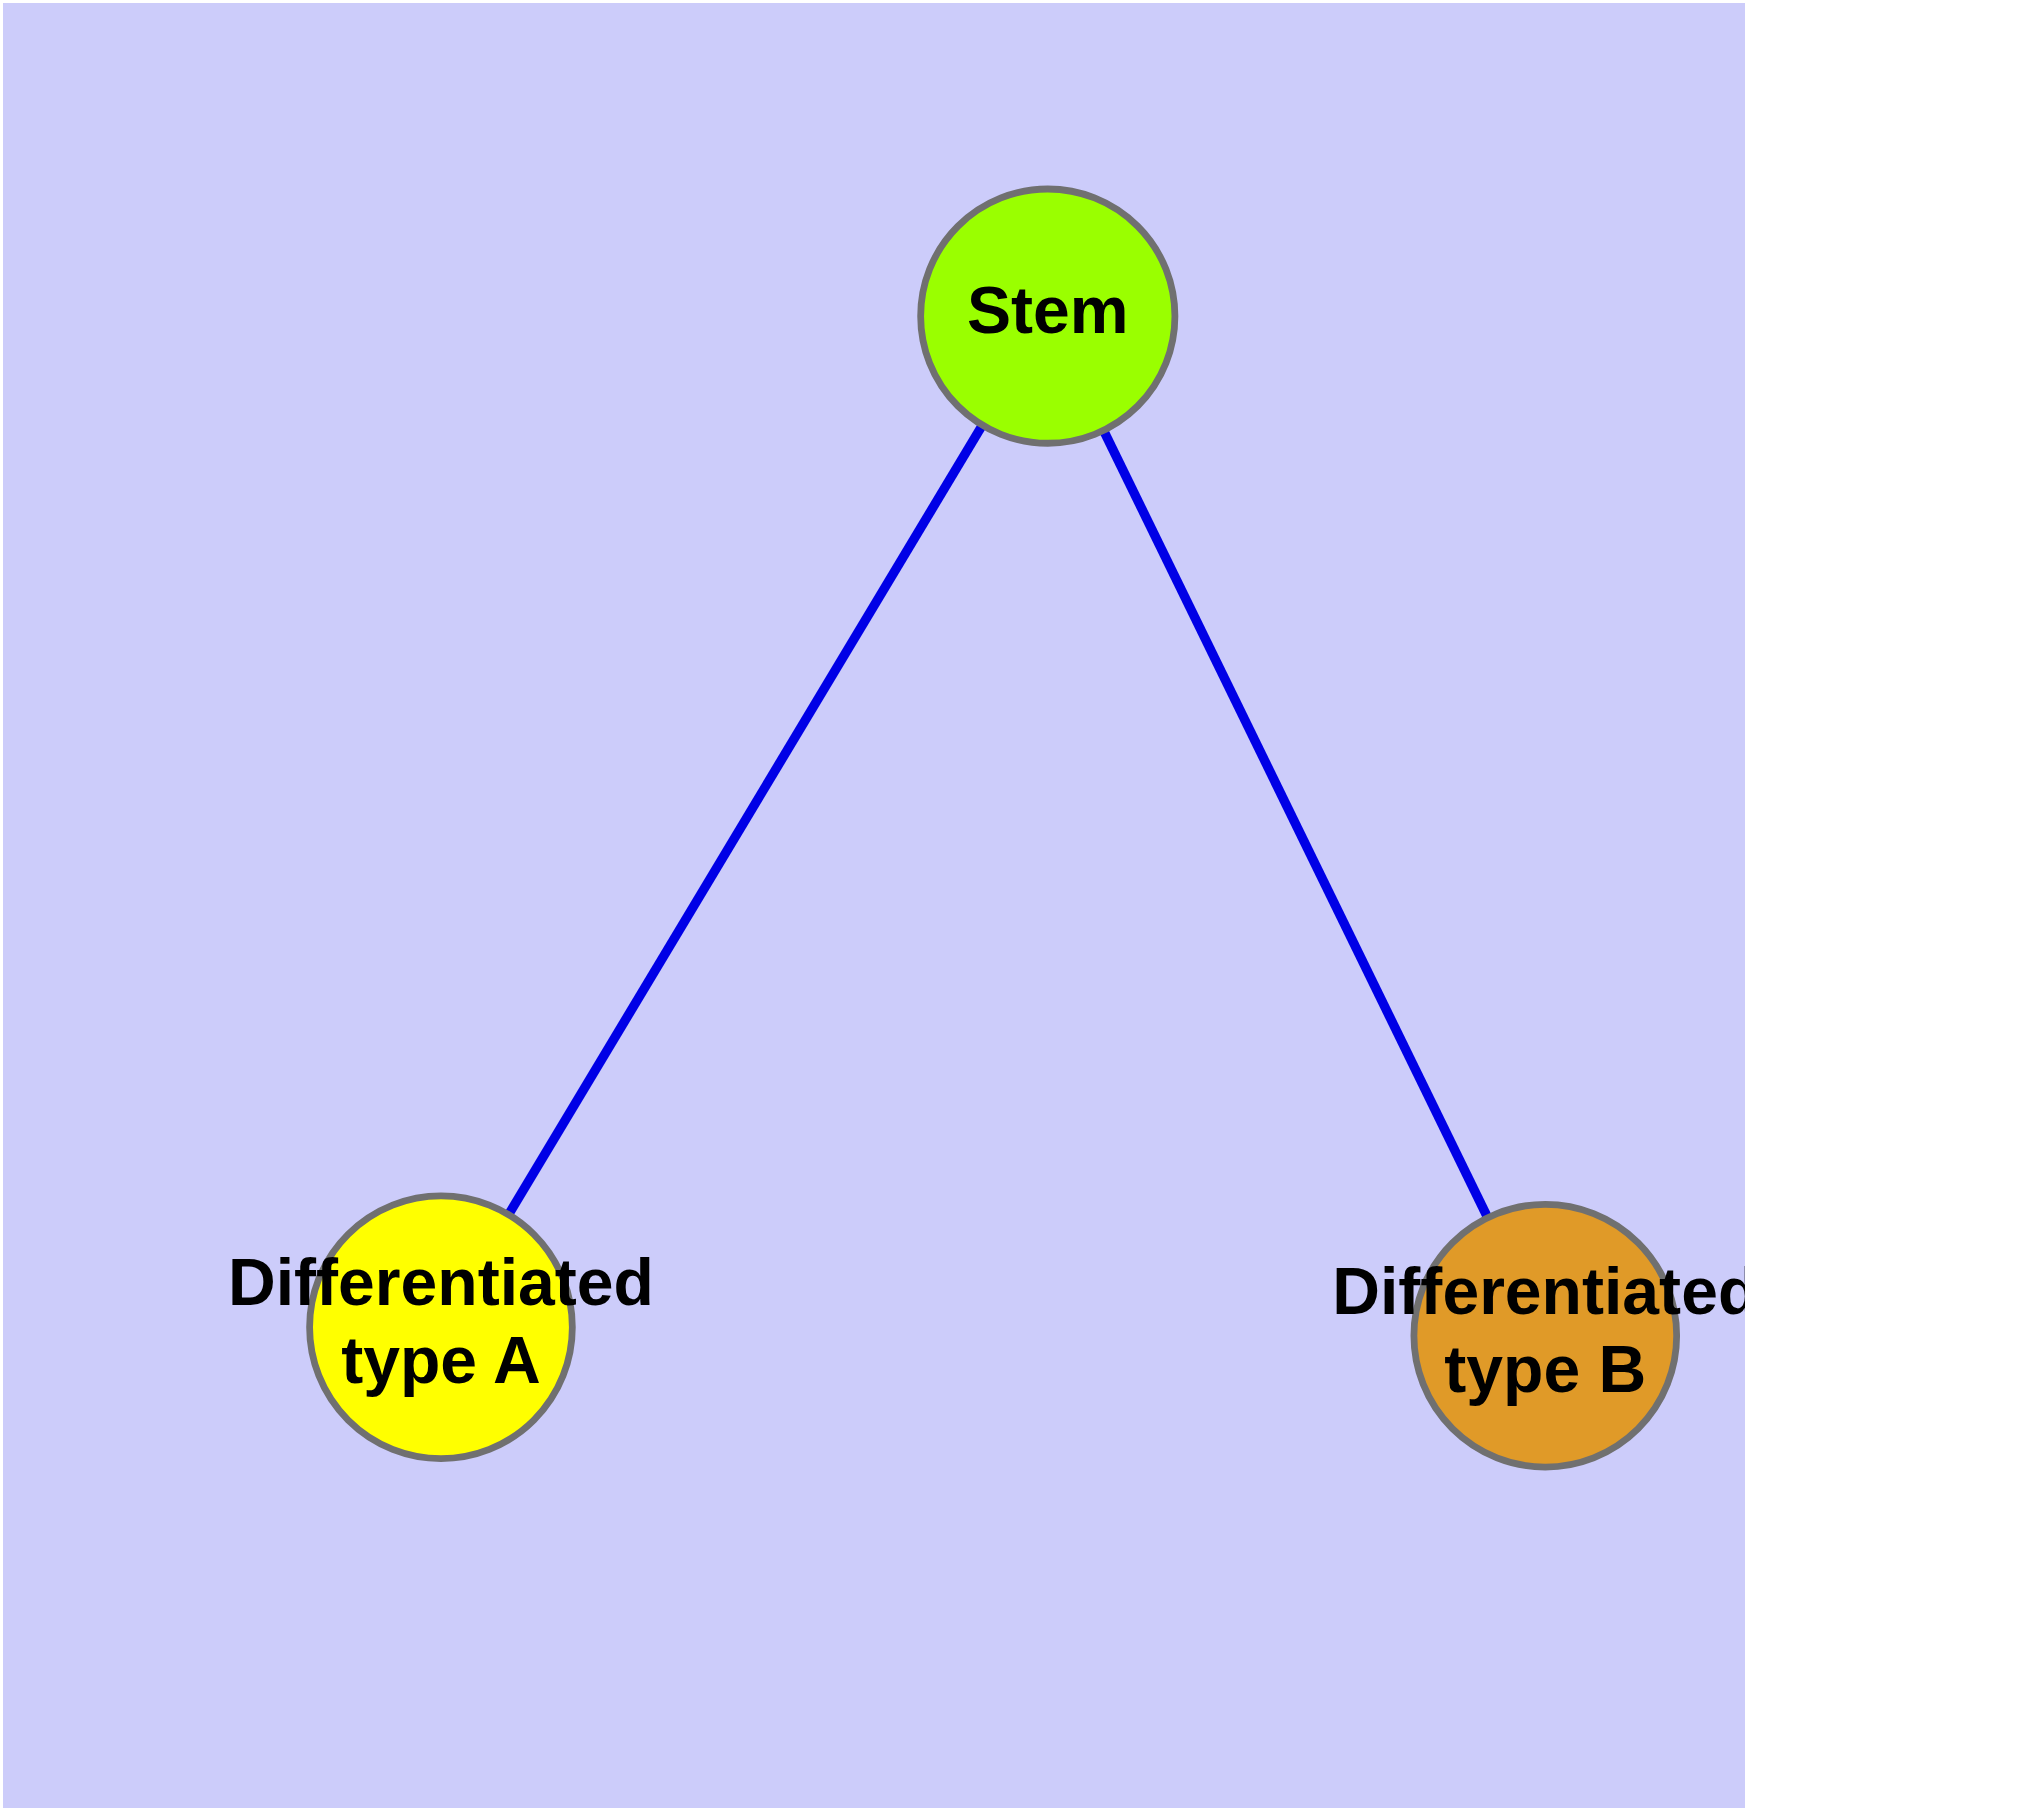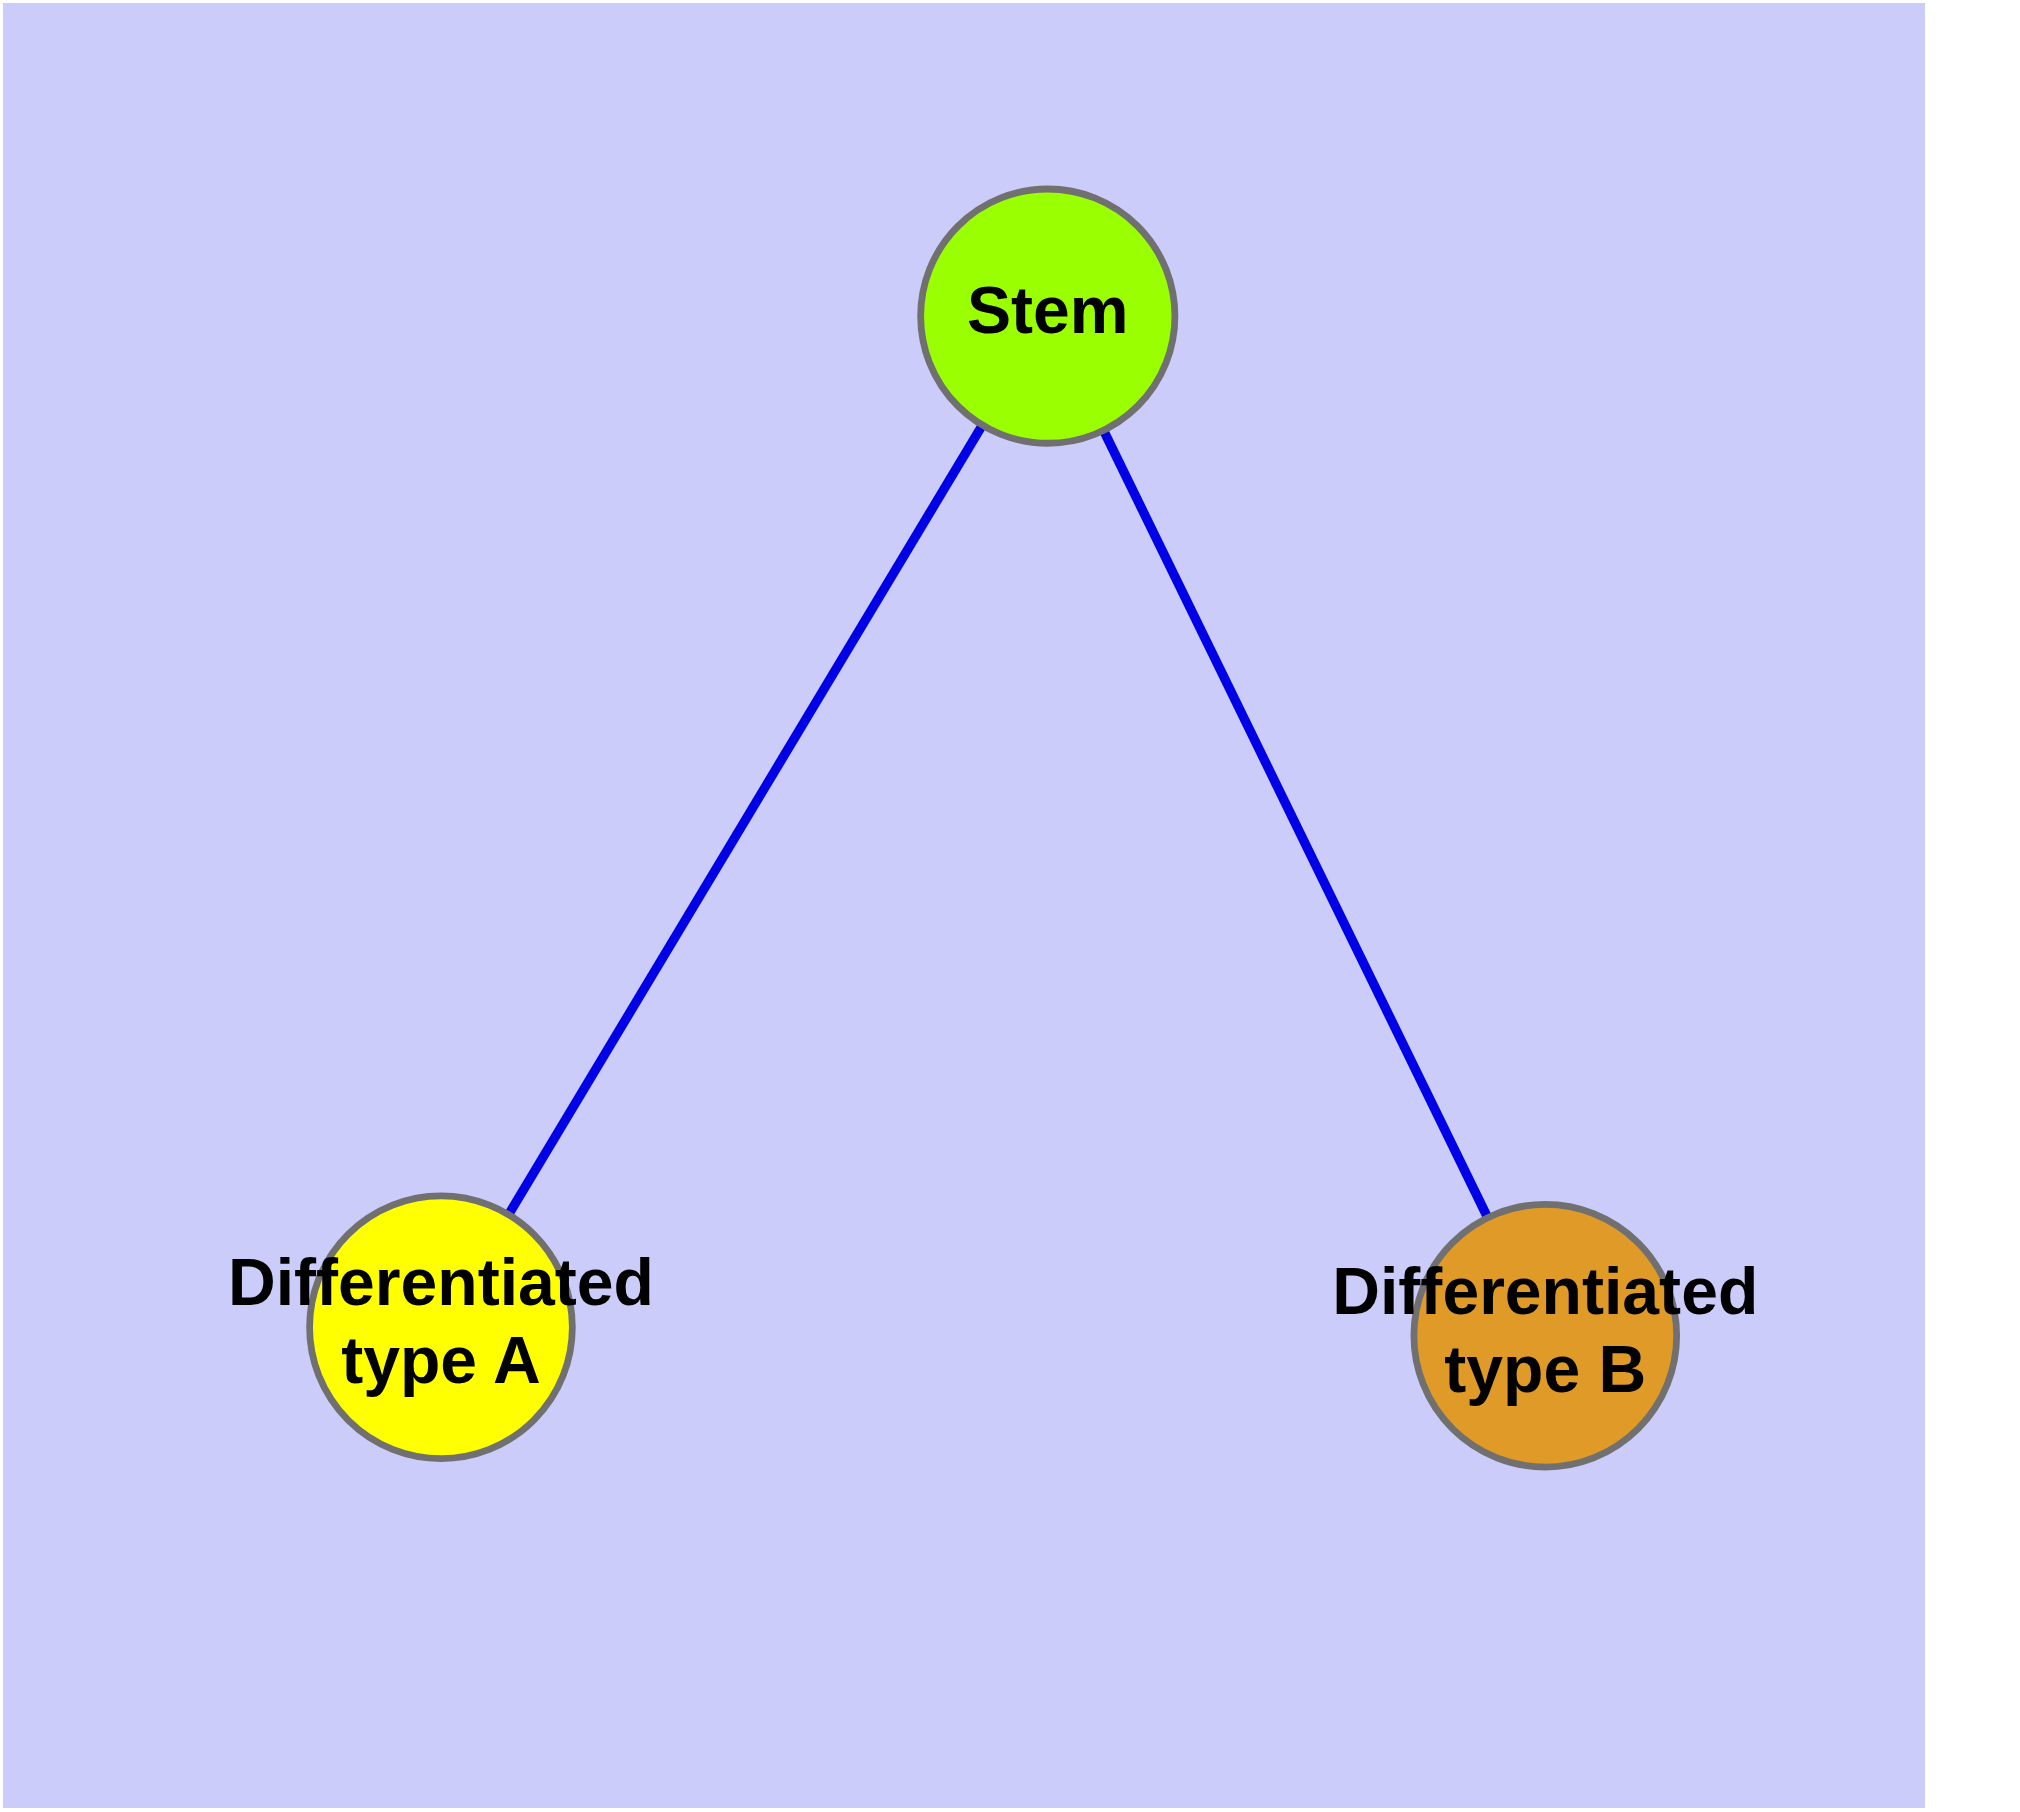--- a/index.html
+++ b/index.html
@@ -3,21 +3,21 @@
 <meta charset="utf-8">
 <title>Cell differentiation graph</title>
 <style>
   html, body {
     margin: 0;
     padding: 0;
     background: #ffffff;
   }
   #stage {
     position: relative;
-    width: 1925px;
+    width: 1745px;
     height: 1812px;
     background: #ffffff;
     overflow: hidden;
     font-family: "Liberation Sans", "DejaVu Sans", sans-serif;
   }
   #canvas {
     position: absolute;
     left: 3.4px;
     top: 3.4px;
     width: 2014px;

